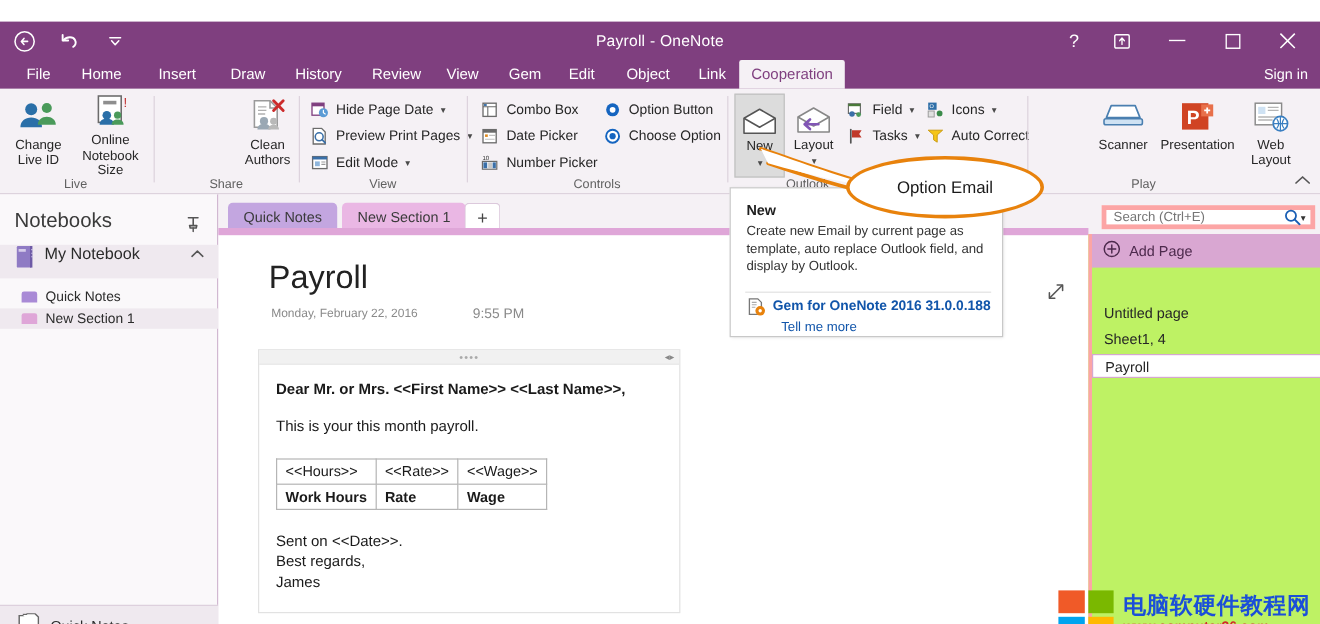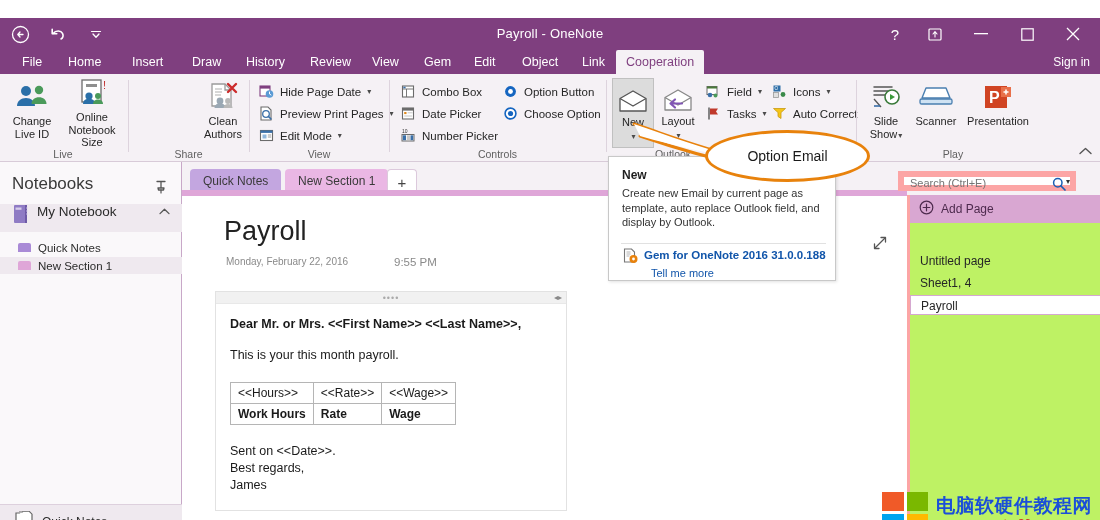--- a/index.html
+++ b/index.html
@@ -117,22 +117,22 @@
     background:#ffffff; border:1px solid #dcc9dc; border-bottom:none;
     border-radius:4px 4px 0 0; display:flex; align-items:center; justify-content:center;
     font-size:15px; color:#444; cursor:pointer;
   }
   .secstrip-underline {
     position:absolute; left:182px; top:172px; width:725px; height:5px; background:#dfa6d8;
   }
 
   
   .searchwrap {
-    position:absolute; right:24px; top:153px; width:178px; height:20px;
-    background:#ffffff; border:6px solid #fca5a5; display:flex; align-items:flex-start;
+    position:absolute; right:4px; top:153px; width:178px; height:20px;
+    background:#ffffff; border:4px solid #fca5a5; display:flex; align-items:center;
   }
   .searchwrap input {
     flex:1; border:none; outline:none; font-size:11px; color:#888;
     padding-left:6px; font-family:"Liberation Sans", sans-serif; background:transparent;
   }
   .search-ico { width:20px; display:flex; align-items:center; justify-content:center; color:#1a5fb4; cursor:pointer; }
   .search-caret { width:12px; color:#333; font-size:8px; cursor:pointer; }
 
   
   .canvas {
@@ -496,51 +496,51 @@
             </svg>
         </span>
         <span class="lbl">More</span>
         <span class="caret">▾</span>
       </div>
       <div class="glabel" style="width:130px; left:0">Outlook</div>
     </div>
     <div class="rsep" style="left:856px"></div>
 
     <div class="rgroup" style="left:858px; width:230px">
-      <div class="bigbtn" style="left:4px; width:48px">
-        <div class="ico">
-          <svg width="32" height="28" viewBox="0 0 32 28">
-              <path d="M4 3h18M4 7h14M4 11h16" stroke="#555" stroke-width="1.5" stroke-linecap="round"></path>
-              <circle cx="22" cy="13" r="7" fill="#fff" stroke="#3a7a3a" stroke-width="1.6"></circle>
-              <path d="M20 10l5 3-5 3z" fill="#3a9a3a"></path>
-              <path d="M4 15l7 8" stroke="#555" stroke-width="1.3"></path>
-              <path d="M4 22h6" stroke="#3a6fa8" stroke-width="1.6"></path>
-            </svg>
-        </div>
-        <div class="lbl"><span>Slide</span><br><span>Show</span><span class="caret">▾</span></div>
-      </div>
       <div class="bigbtn" style="left:52px; width:52px">
         <div class="ico">
           <svg width="36" height="28" viewBox="0 0 36 28">
               <path d="M8 4h20l4 10H4z" fill="#fff" stroke="#4a7fb0" stroke-width="1.4" stroke-linejoin="round"></path>
               <rect x="2" y="15" width="32" height="5" rx="1.6" fill="#cfe2f3" stroke="#4a7fb0" stroke-width="1.3"></rect>
             </svg>
         </div>
         <div class="lbl"><span>Scanner</span></div>
       </div>
       <div class="bigbtn" style="left:104px; width:72px">
         <div class="ico">
           <svg width="32" height="28" viewBox="0 0 32 28">
               <rect x="3" y="2" width="22" height="22" fill="#d04423"></rect>
               <text x="7" y="19" font-size="16" fill="#fff" font-family="Liberation Sans" font-weight="bold">P</text>
               <rect x="19" y="3" width="10" height="10" fill="#e8704a"></rect>
               <path d="M24 5.5v5M21.5 8h5" stroke="#fff" stroke-width="1.5"></path>
             </svg>
         </div>
         <div class="lbl"><span>Presentation</span></div>
+      </div>
+      <div class="bigbtn" style="left:176px; width:50px">
+        <div class="ico">
+          <svg width="32" height="28" viewBox="0 0 32 28">
+              <rect x="3" y="2" width="22" height="18" fill="#fff" stroke="#8a8a8a" stroke-width="1.2"></rect>
+              <rect x="5.5" y="5" width="6" height="6" fill="#cfe2f3"></rect>
+              <path d="M13.5 5.5h9M13.5 8h9M5.5 13.5h17M5.5 16h12" stroke="#b5b5b5" stroke-width="1.1"></path>
+              <circle cx="24" cy="19" r="6" fill="#fff" stroke="#3a7fc1" stroke-width="1.4"></circle>
+              <path d="M18 19h12M24 13v12M21 15c2 2.6 2 5.4 0 8M27 15c-2 2.6-2 5.4 0 8" fill="none" stroke="#3a7fc1" stroke-width="1"></path>
+            </svg>
+        </div>
+        <div class="lbl"><span>Web</span><br><span>Layout</span></div>
       </div>
       <div class="glabel" style="width:190px; left:0">Play</div>
     </div>
 
     <div class="collapse-ribbon">
       <svg width="13" height="8" viewBox="0 0 13 8">
           <path d="M1 6.5L6.5 1.5L12 6.5" fill="none" stroke="#555" stroke-width="1.4" stroke-linecap="round" stroke-linejoin="round"></path>
         </svg>
     </div>
   </div>

